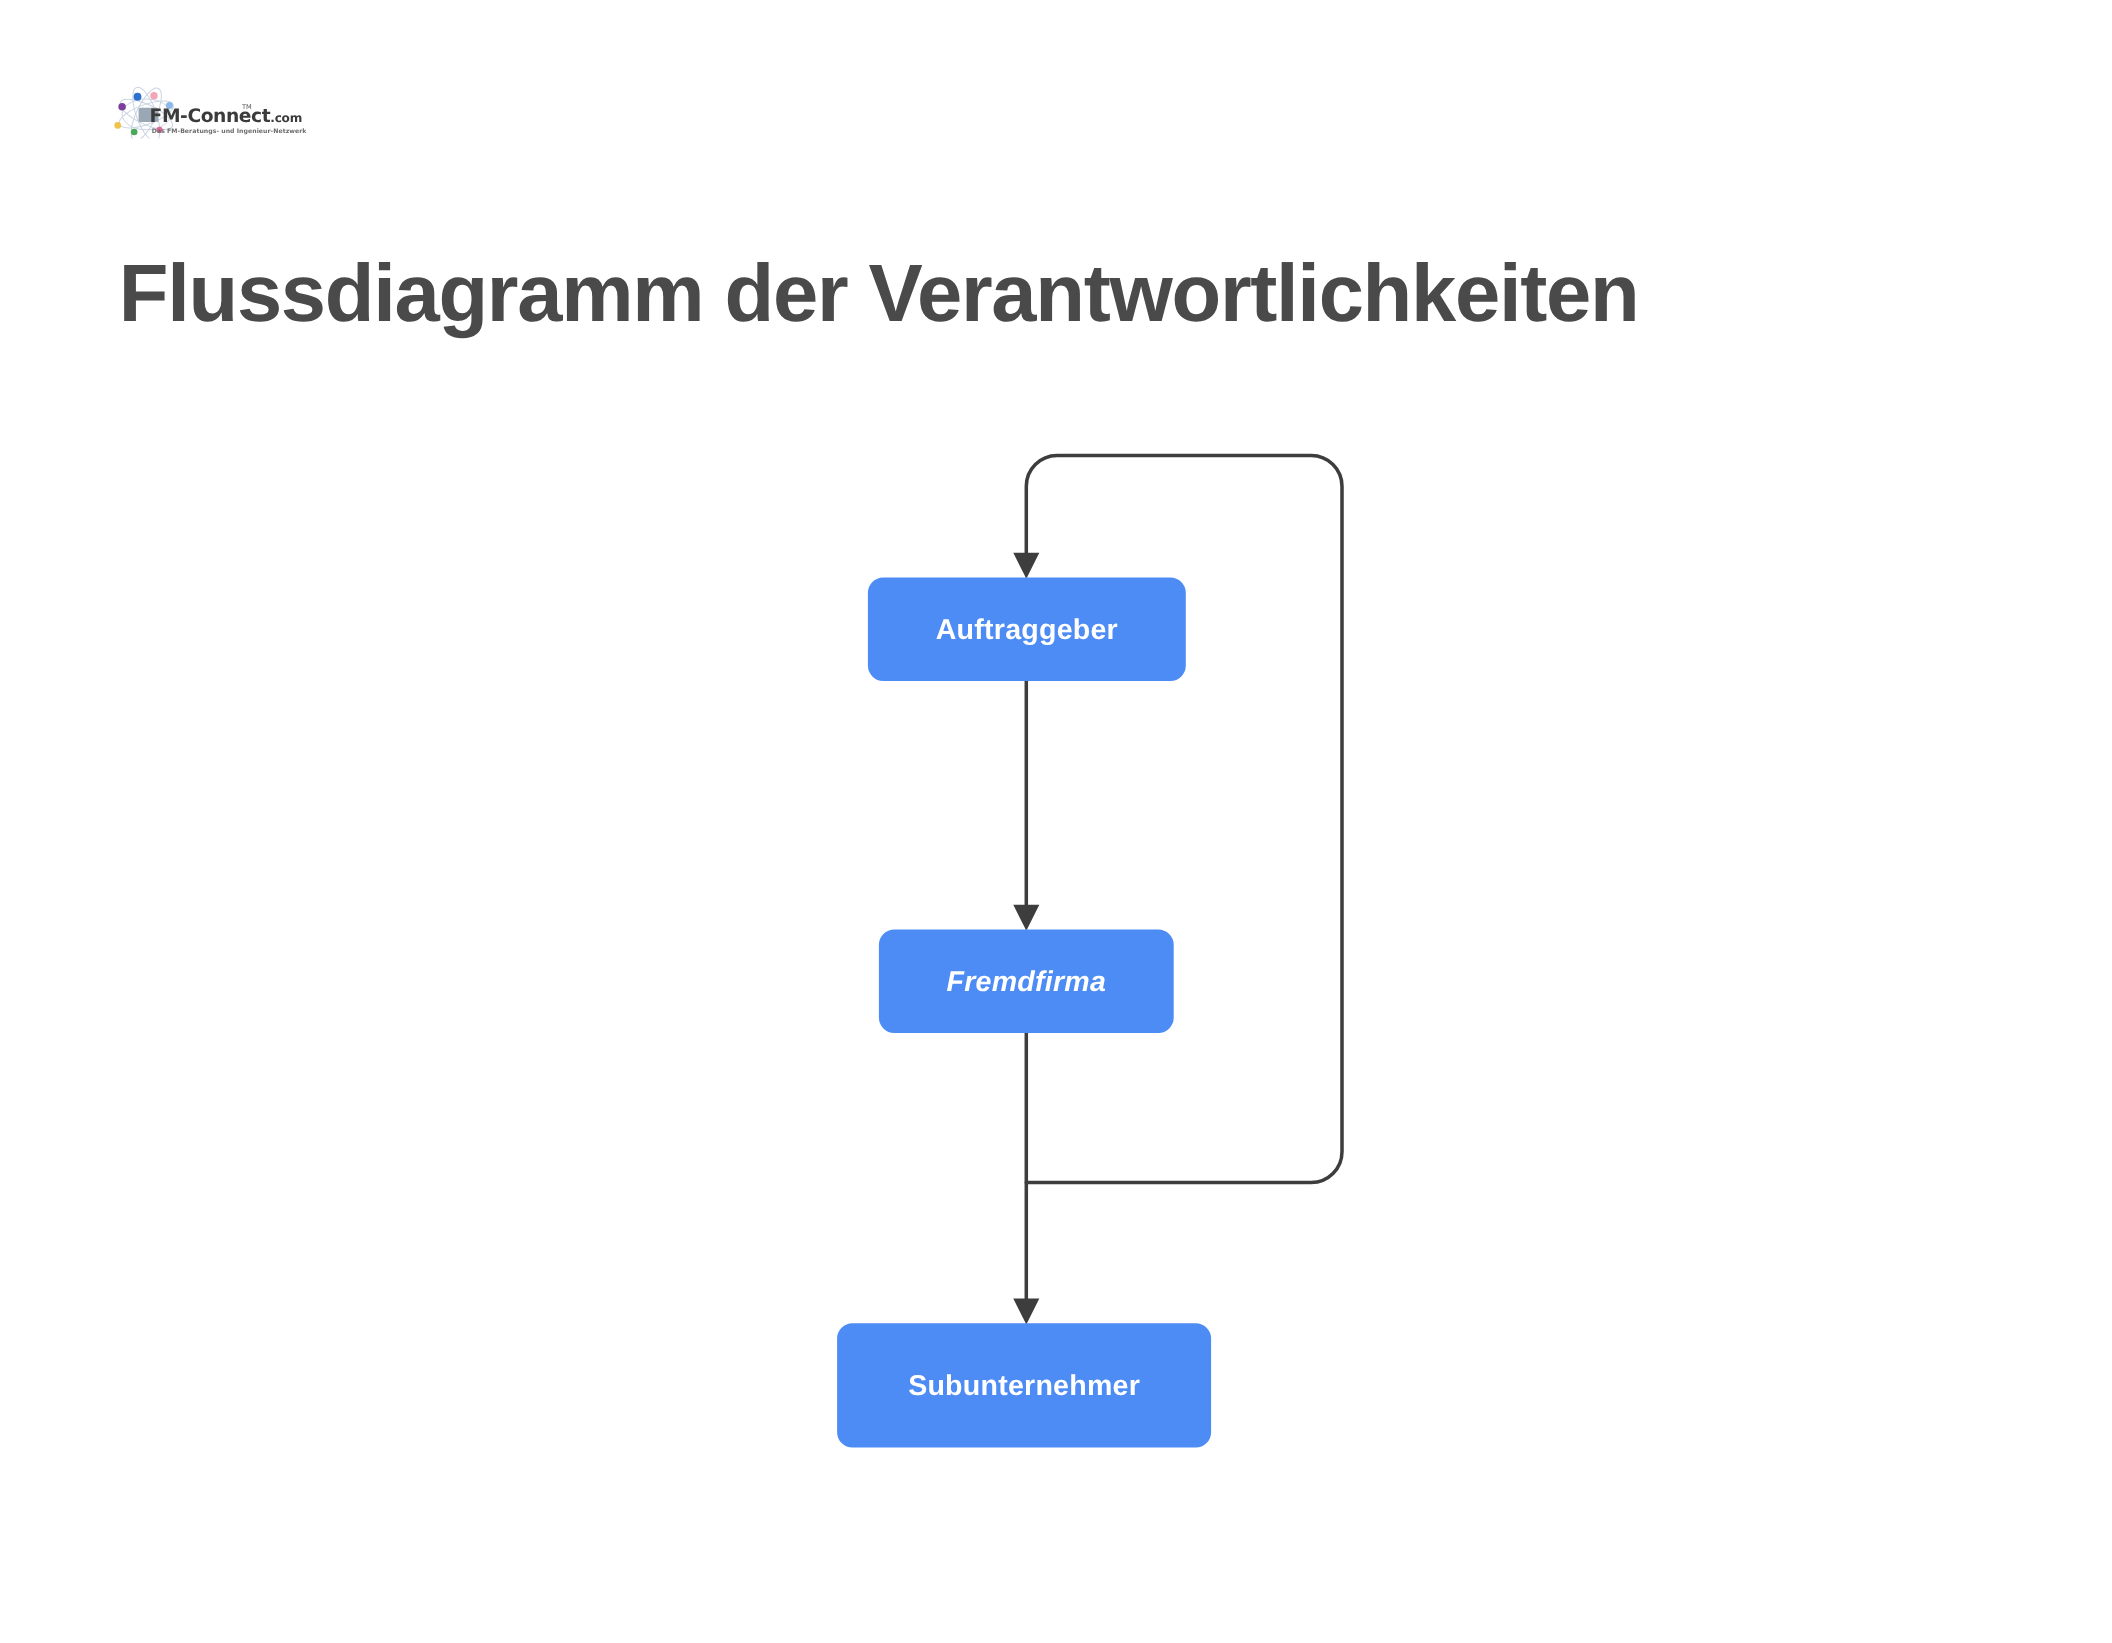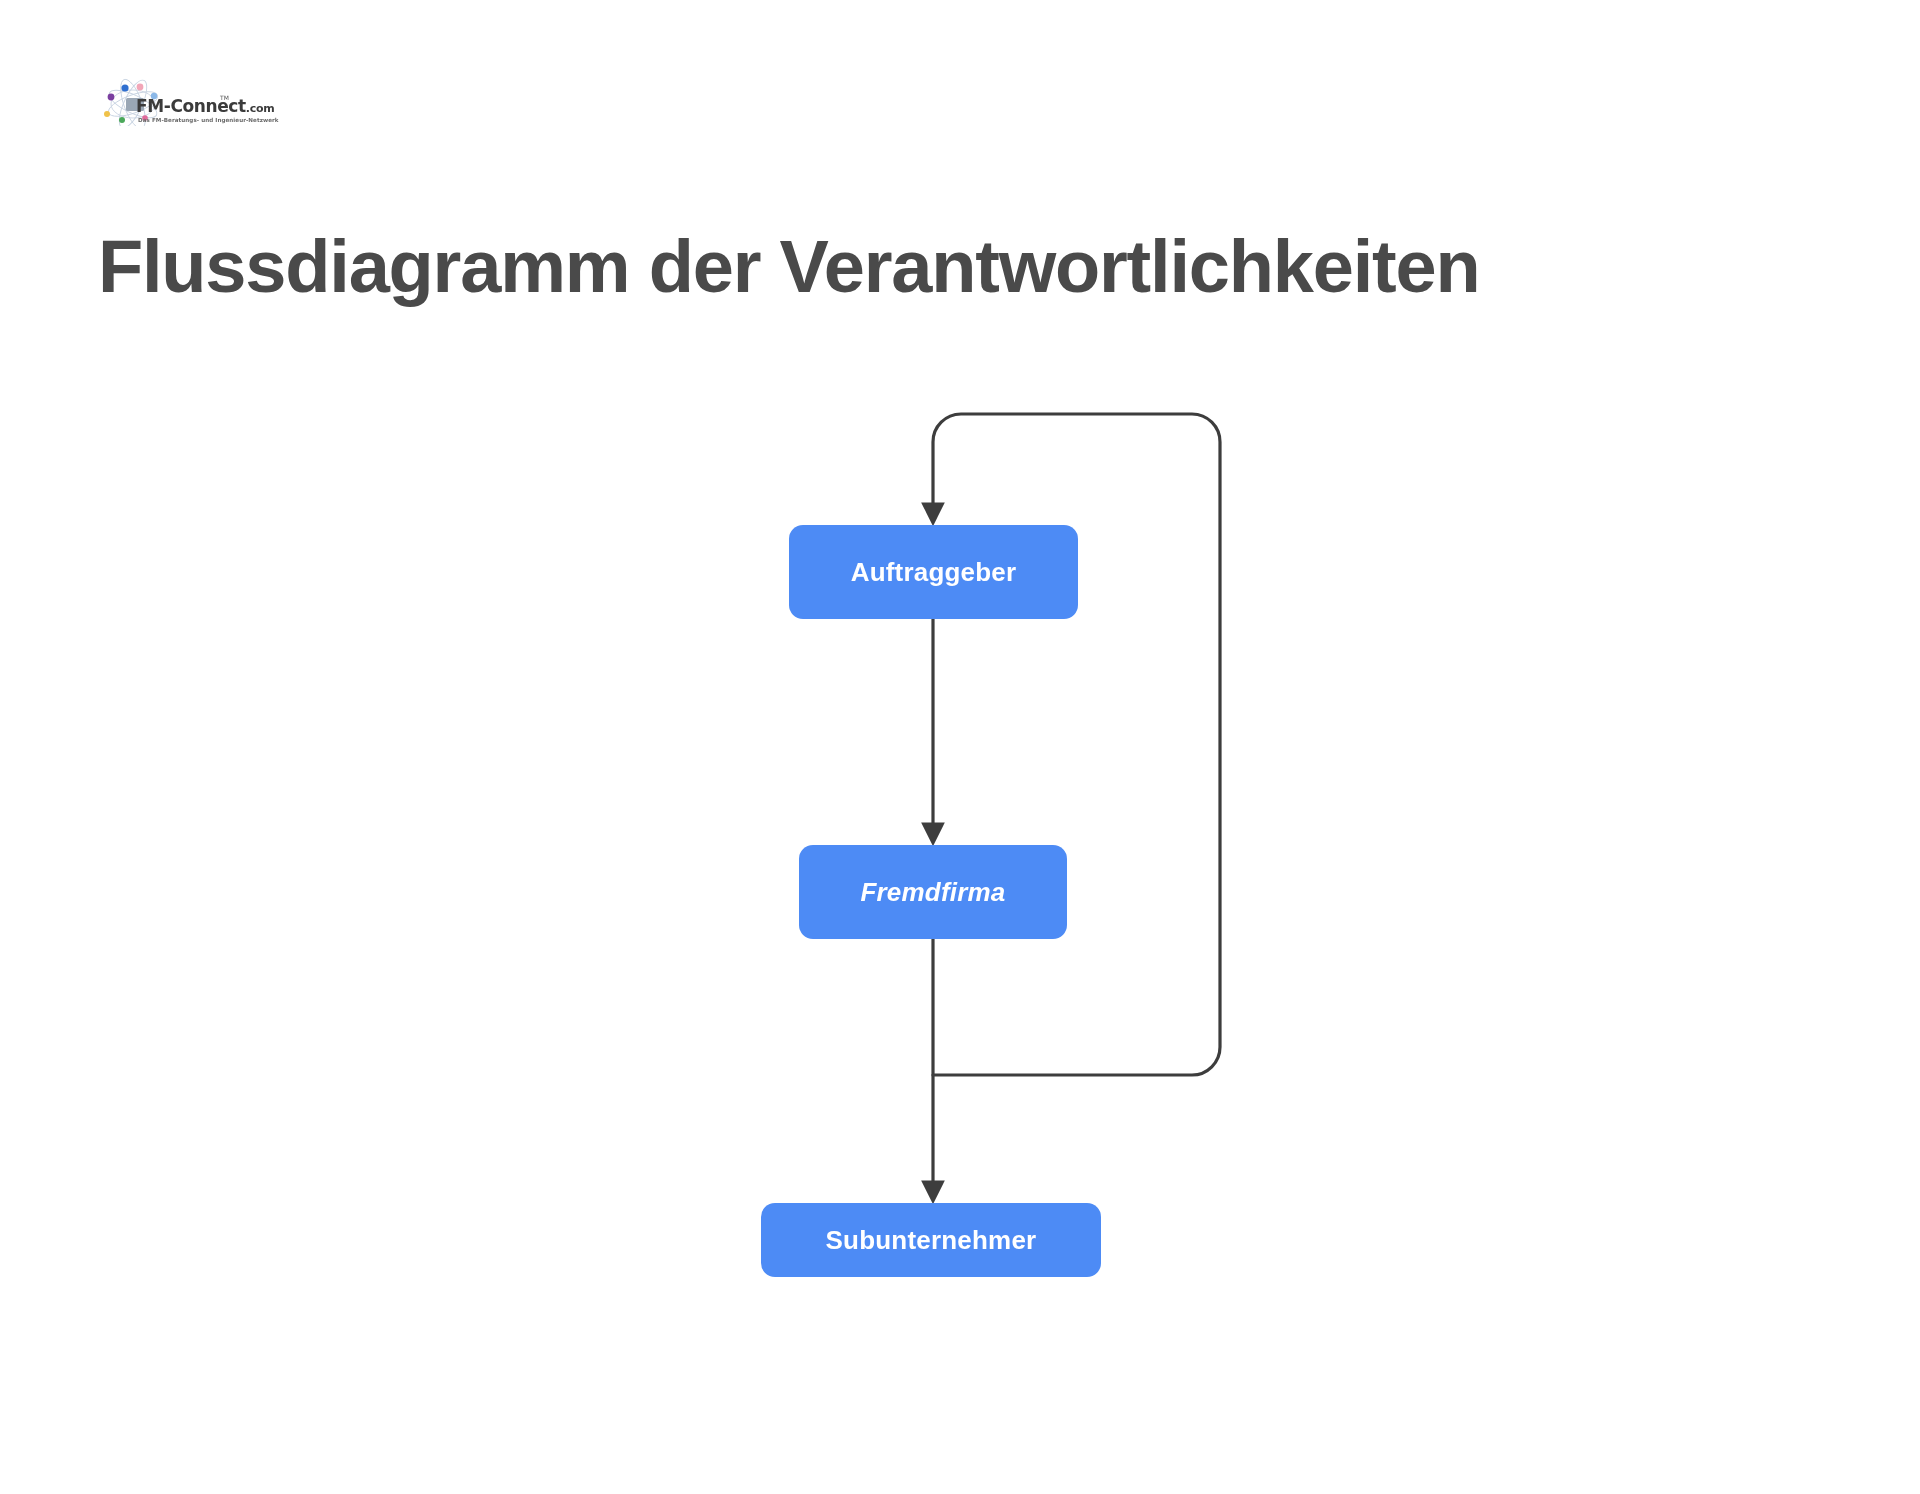--- a/index.html
+++ b/index.html
@@ -74,21 +74,21 @@
     font-size: 5.6px;
     font-weight: bold;
     color: #6b6b6b;
     letter-spacing: 0.05px;
     line-height: 1;
   }
 
   
   .page-title {
     position: absolute;
-    left: 98px;
+    left: 108px;
     top: 176px;
     width: 1740px;
     font-size: 74px;
     font-weight: bold;
     color: #4a4a4a;
     letter-spacing: -1.2px;
     line-height: 1.1;
     white-space: nowrap;
   }
 
@@ -132,21 +132,21 @@
     left: 799px;
     top: 845px;
     width: 268px;
     height: 94px;
     font-style: italic;
   }
   #node-subunternehmer {
     left: 761px;
     top: 1203px;
     width: 340px;
-    height: 74px;
+    height: 113px;
   }
 </style>
 </head>
 <body>
 
 <div class="slide">
 
   <div class="logo">
     <svg class="logo-mark" viewBox="0 0 70 48" aria-hidden="true">
       <g fill="none" stroke="#c9d4e2" stroke-width="0.9">

